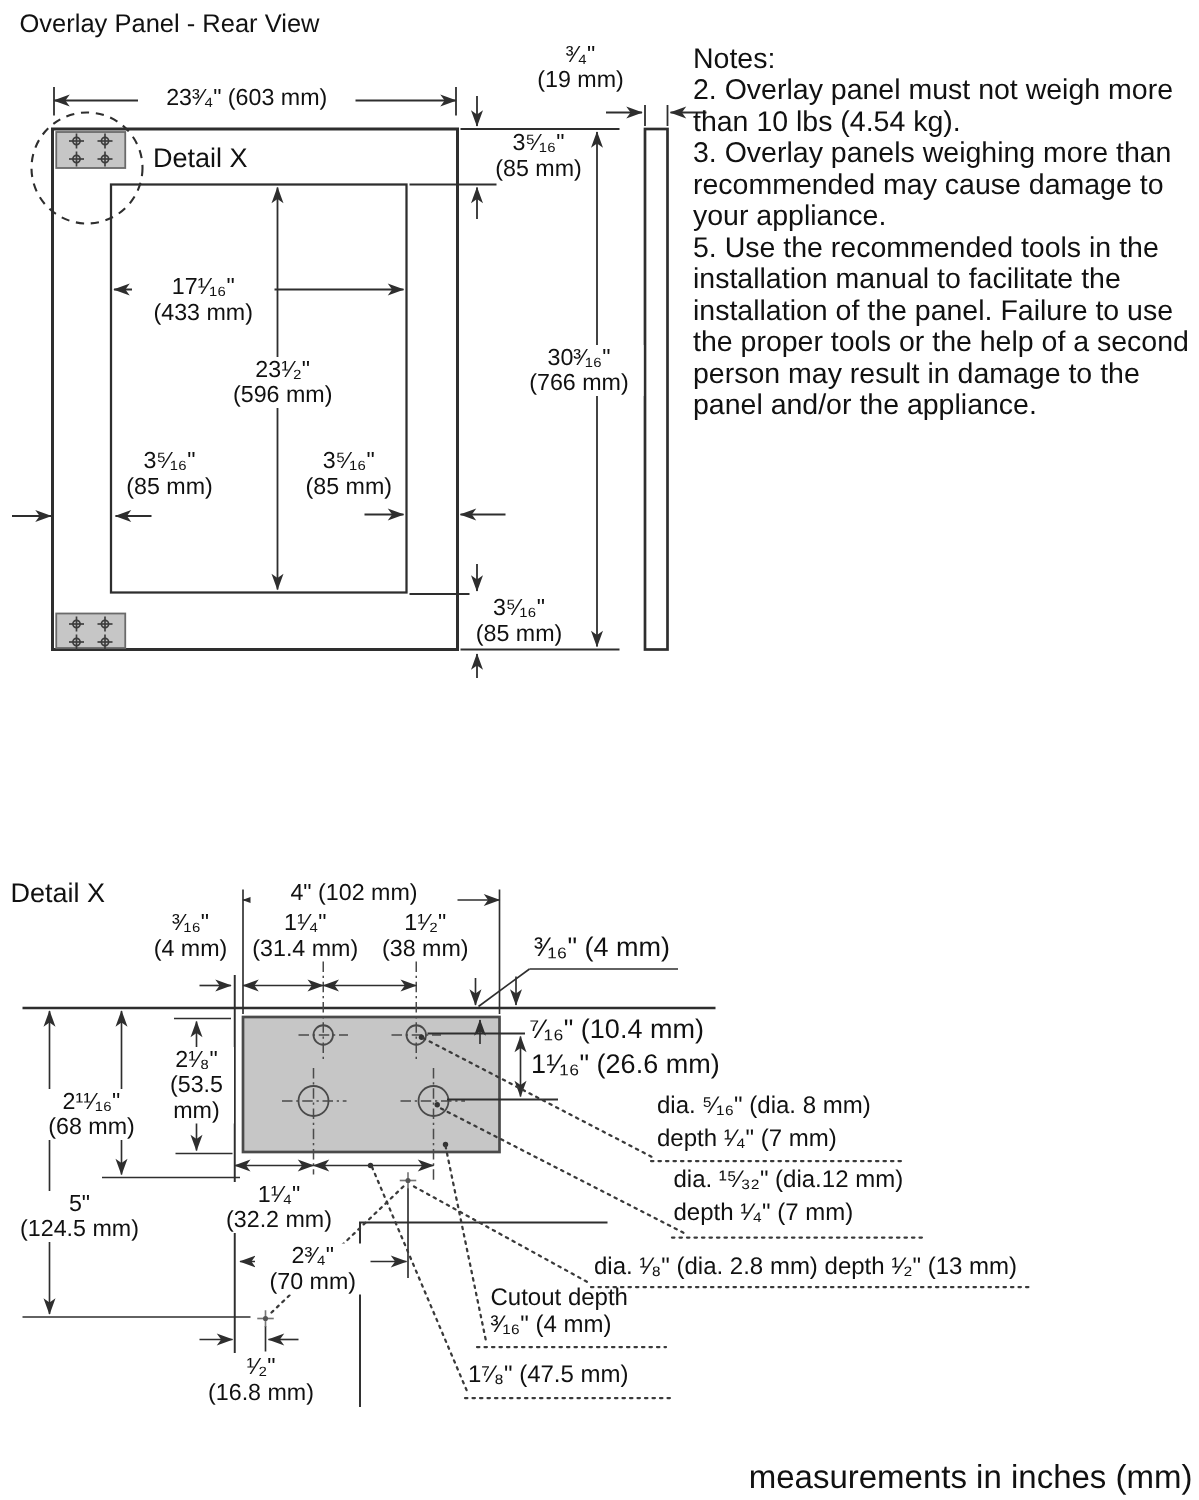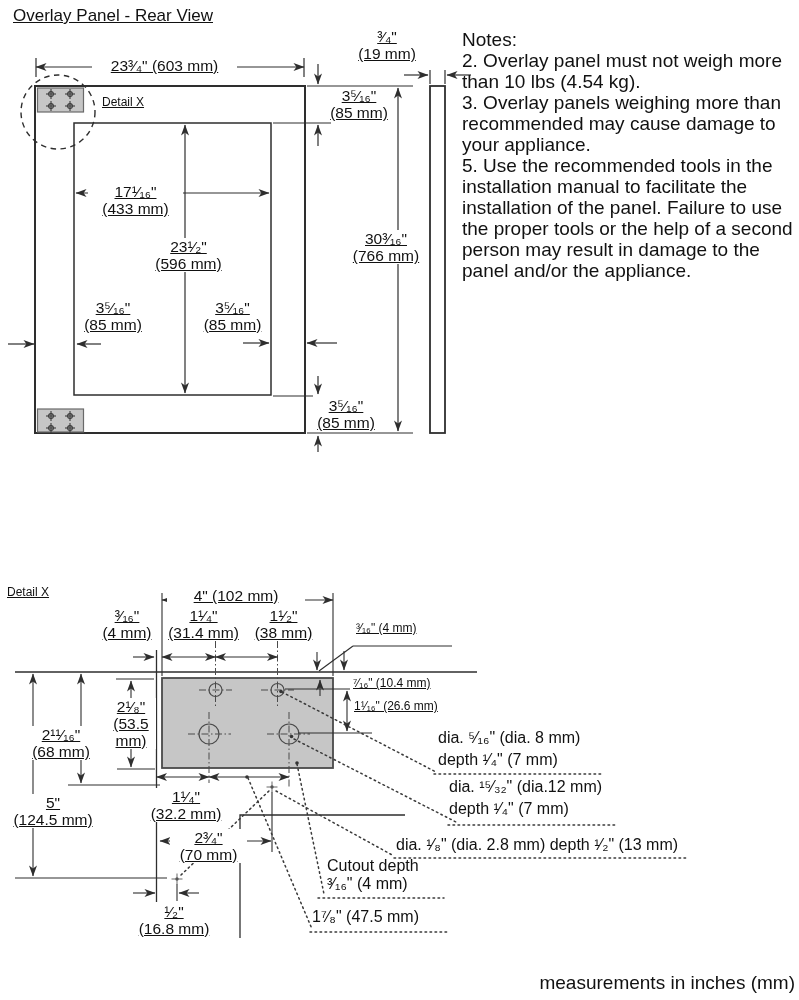--- a/index.html
+++ b/index.html
@@ -1,27 +1,27 @@
 <!DOCTYPE html>
 <html><head>
 <meta charset="utf-8">
 <style>
   html,body{margin:0;padding:0;background:#fff;}
   #root{position:relative;width:799px;height:1000px;background:#fff;overflow:hidden;
         font-family:"Liberation Sans", sans-serif;color:#111;}
   #art{position:absolute;left:0;top:0;}
-  .lbl{position:absolute;font-size:15.5px;line-height:1.1;text-align:center;color:#111;white-space:nowrap;text-decoration:underline;}
+  .lbl{position:absolute;font-size:15.5px;line-height:1.1;text-align:center;color:#111;white-space:nowrap;}
   .lbl span{display:block;}
   .bg{background:#fff;}
   .left{text-align:left;}
   .h1{font-size:17px;}
-  .h2{font-size:12px;}
+  .h2{font-size:18px;}
   .spec{position:absolute;font-size:16px;line-height:1.38;text-align:left;color:#111;white-space:nowrap;}
   #notes{position:absolute;left:462px;top:29px;width:334px;font-size:19px;line-height:21px;color:#111;}
-  #footer{position:absolute;left:427px;top:972px;width:368px;text-align:right;font-size:19px;}
+  #footer{position:absolute;left:427px;top:972px;width:368px;text-align:right;font-size:22px;}
 </style>
 </head>
 <body>
 
 <div id="root">
 
 <svg id="art" width="799" height="1000" viewBox="0 0 799 1000">
   <defs>
     <marker id="arr" markerWidth="12" markerHeight="10" refX="11" refY="4.5" orient="auto-start-reverse" markerUnits="userSpaceOnUse">
       <path d="M0.5,0.5 L11.5,4.5 L0.5,8.5 L3.4,4.5 Z" fill="#2e2e2e"></path>

